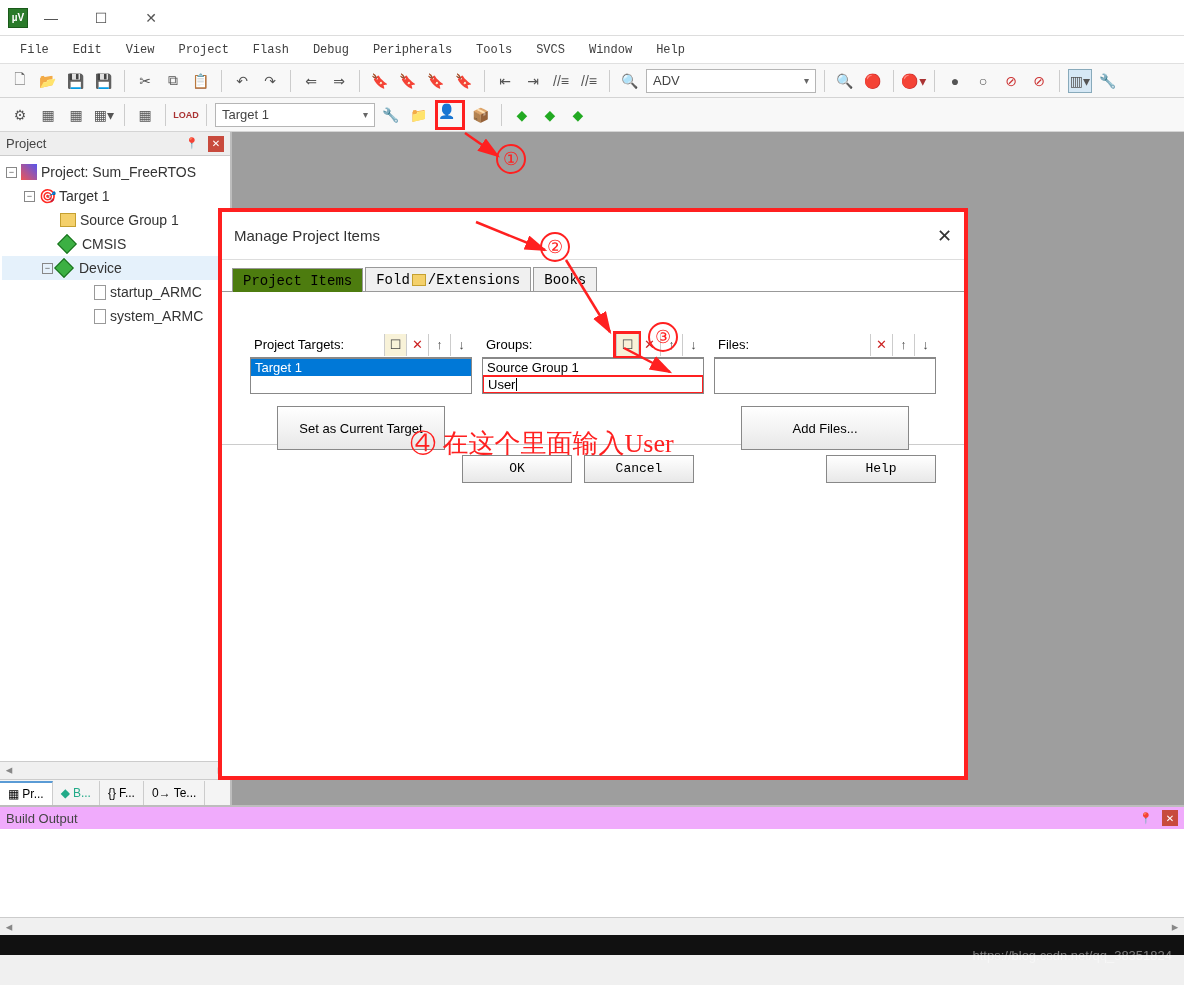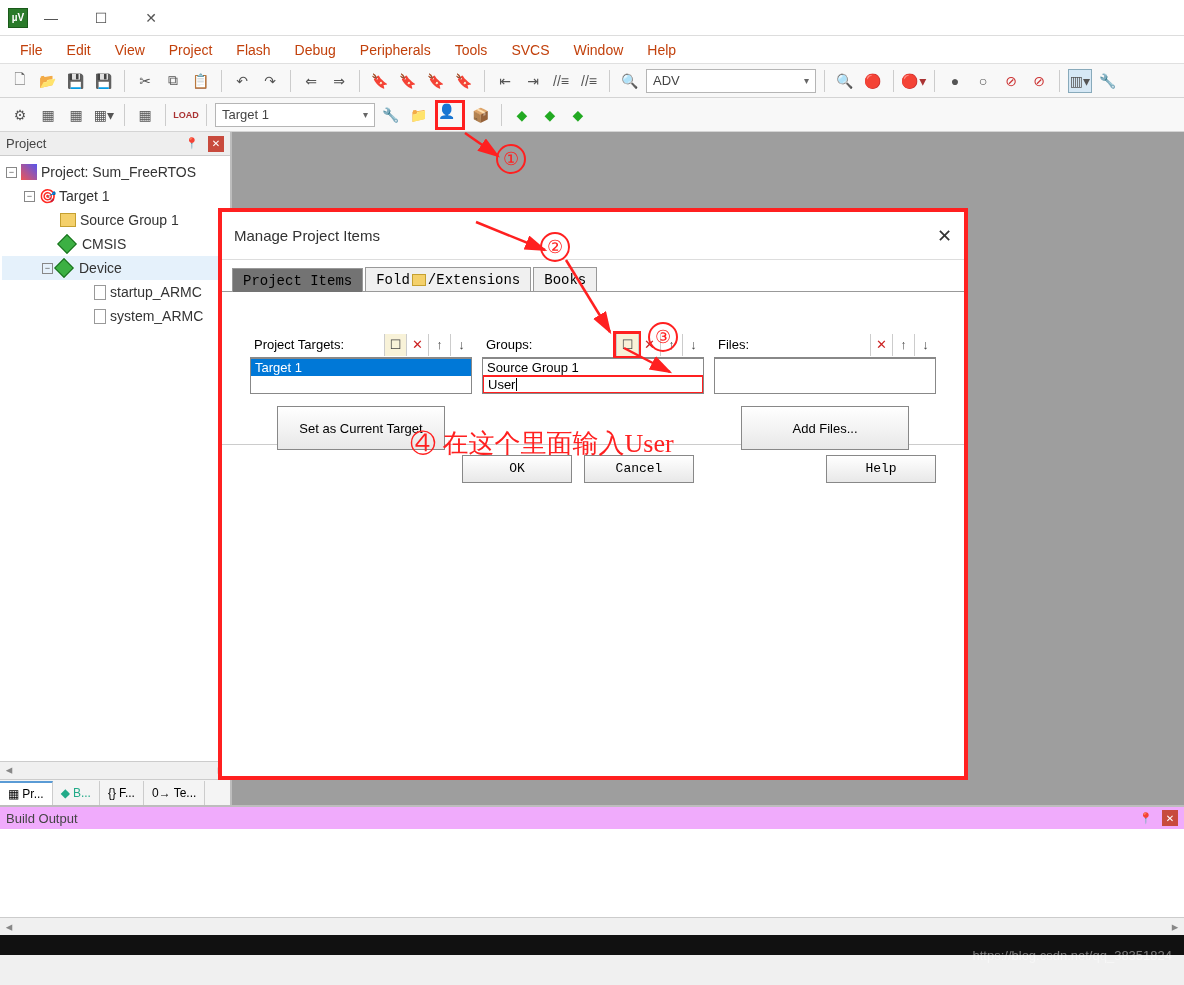--- a/index.html
+++ b/index.html
@@ -7,21 +7,21 @@
 
 
 .titlebar { height: 36px; background: #fff; display: flex; align-items: center; padding: 0 8px; border-bottom: 1px solid #ddd; }
 .app-icon { width: 20px; height: 20px; background: #2a7a2a; border: 1px solid #1a5a1a; margin-right: 8px; display:flex; align-items:center; justify-content:center; color:#fff; font-size:10px; font-weight:bold; }
 .titlebar .title { flex: 1; color: #555; font-size: 14px; }
 .win-controls { display: flex; gap: 20px; color: #555; font-size: 14px; margin-right: 8px;}
 .win-controls span { width: 30px; text-align: center; cursor: default; }
 
 
 .menubar { height: 28px; background: #fff; display: flex; align-items: center; padding: 0 10px; gap: 4px; border-bottom: 1px solid #e0e0e0;}
-.menubar span { padding: 4px 10px; color: #c2410c; font-size: 14px;}
+.menubar span { padding: 4px 10px; color: #404040; font-size: 12px; font-family: Liberation Mono, monospace;}
 
 
 .toolbar { height: 34px; background: #f8f8f8; display: flex; align-items: center; padding: 0 8px; gap: 4px; border-bottom: 1px solid #d4d4d4;}
 .tb-btn { width: 24px; height: 24px; display: flex; align-items: center; justify-content: center; font-size: 14px; color: #555;}
 .tb-sep { width: 1px; height: 22px; background: #ccc; margin: 0 4px;}
 .tb-combo { height: 24px; border: 1px solid #b5b5b5; background: #fff; display: flex; align-items: center; padding: 0 6px; font-size: 13px; color:#444;}
 .tb-combo-wide { width: 170px; justify-content:space-between;}
 .tb-combo .caret { font-size: 10px; color: #666; margin-left:auto;}
 
 .highlighted-btn { border: 3px solid #ff2020; width: 30px; height: 30px; position:relative; }
@@ -48,21 +48,21 @@
 
 .workspace { flex:1; background:#9e9e9e; position:relative; }
 
 
 .dialog-wrap { position:absolute; left:218px; top:208px; width:750px; height:572px; border:4px solid #ff2020; background:#fff; }
 .dialog-title { height:48px; background:#fff; display:flex; align-items:center; padding:0 12px; font-size:15px; color:#333; border-bottom:1px solid #ddd;}
 .dialog-title .dx { margin-left:auto; font-size:18px; font-weight:300;}
 
 .dialog-tabs { height:26px; display:flex; align-items:flex-end; padding:0 10px; gap:2px; font-family:"Courier New",monospace; font-size:14px; border-bottom:1px solid #999; margin-top:6px;}
 .dtab { padding:4px 10px 3px; border:1px solid #999; border-bottom:none; background:#f0f0f0;}
-.dtab.active { background:#737373; position:relative; top:1px;}
+.dtab.active { background:#4d7c0f; position:relative; top:1px;}
 .dtab .fold-ico { display:inline-block; width:14px; height:12px; background:#f4d06a; border:1px solid #c5a030; vertical-align:middle; margin:0 2px;}
 
 .dialog-body { padding:40px 28px 12px; display:flex; gap:10px;}
 .col { flex:1; display:flex; flex-direction:column;}
 .col-head { height:26px; display:flex; align-items:center; border-bottom:1px solid #888;}
 .col-head .lbl { font-size:13px; padding-left:4px; flex:1;}
 .col-head .tbtn { width:22px; height:22px; display:flex; align-items:center; justify-content:center; border-left:1px solid #ccc; font-size:13px; color:#444;}
 .col-head .tbtn.new-ico { background:#f8f2d8;}
 .col-head .tbtn.del { color:#c22;}
 .listbox { flex:1; height:300px; border:1px solid #888; background:#fff; overflow:hidden;}

